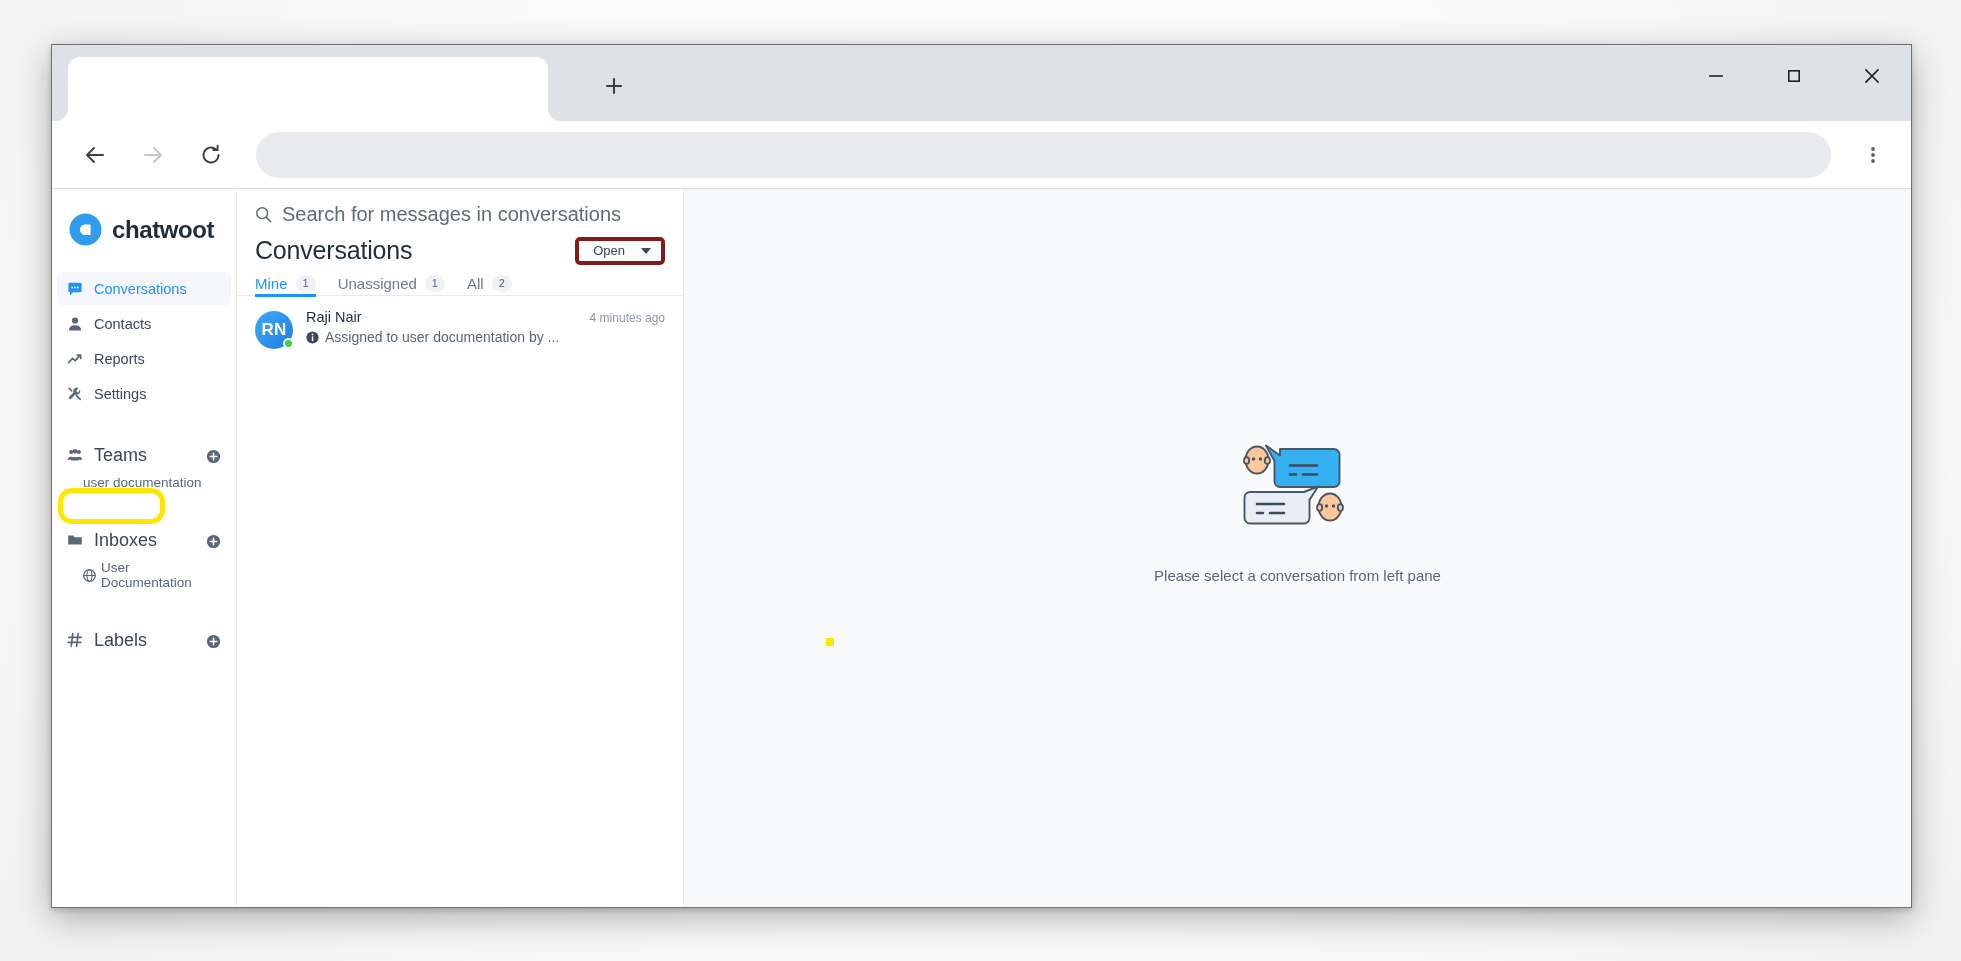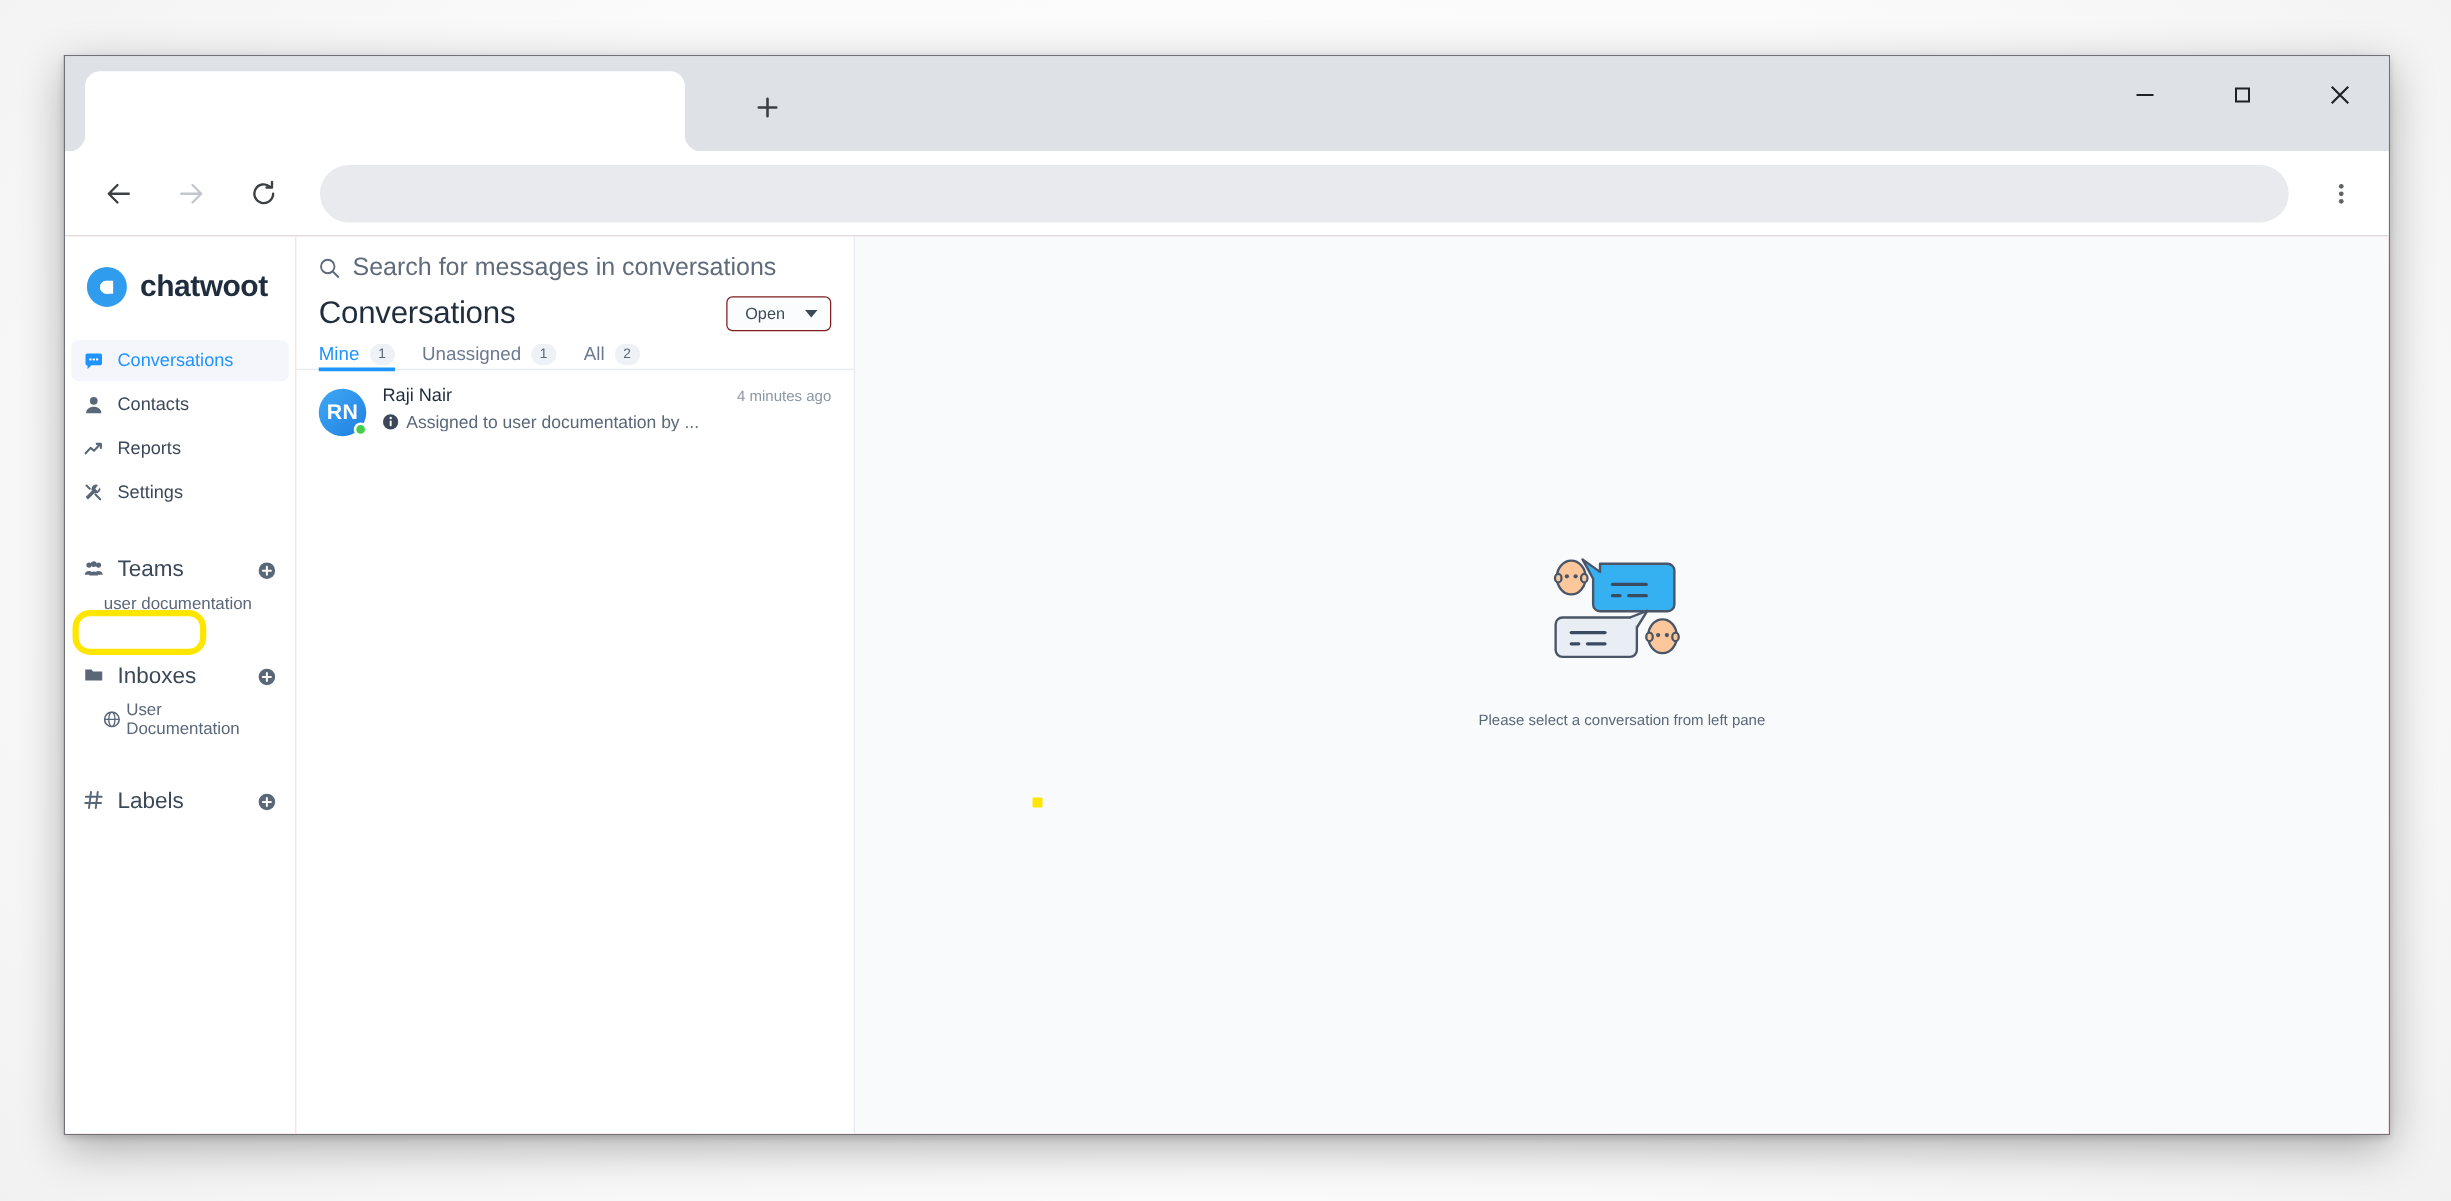--- a/index.html
+++ b/index.html
@@ -136,21 +136,21 @@
     margin: 0 14px 0 18px;
     display: flex; align-items: center; justify-content: center;
     border-radius: 50%;
   }
 
   
   .app {
     position: relative;
     display: flex;
     height: 719px;
-    background: #fca5a5;
+    background: #86efac;
   }
 
   
   .sidebar {
     width: 185px;
     flex: 0 0 185px;
     background: #ffffff;
     border-right: 1px solid #e7eaee;
     padding-top: 8px;
     position: relative;
@@ -237,21 +237,21 @@
     align-items: center;
     padding: 2px 18px 0 18px;
   }
   .convo-title { font-size: 25px; color: #1f2d3d; font-weight: 400; flex: 1; letter-spacing: -0.2px; }
   .status-select {
     display: flex;
     align-items: center;
     gap: 16px;
     height: 28px;
     padding: 0 10px 0 14px;
-    border: 1px solid #7f1d1d;
+    border: 4px solid #7f1d1d;
     border-radius: 5px;
     background: #fbfcfe;
     font-size: 13px;
     color: #3c4858;
   }
   .caret { width: 0; height: 0; border-left: 5px solid transparent; border-right: 5px solid transparent; border-top: 6px solid #3c4858; }
 
   .tabs {
     display: flex;
     align-items: flex-end;
@@ -337,21 +337,21 @@
   .main-pane {
     flex: 1;
     background: #f9fafc;
     display: flex;
     flex-direction: column;
     align-items: center;
     justify-content: center;
     padding-bottom: 70px;
   }
   .empty-illo { width: 112px; height: 94px; }
-  .empty-text { margin-top: 30px; font-size: 12px; color: #5a6779; }
+  .empty-text { margin-top: 30px; font-size: 15px; color: #5a6779; }
 
   .nowrap { white-space: nowrap; }
 </style>
 </head>
 <body>
 
 <div id="page-root">
 
   <div id="browser-window">
 

